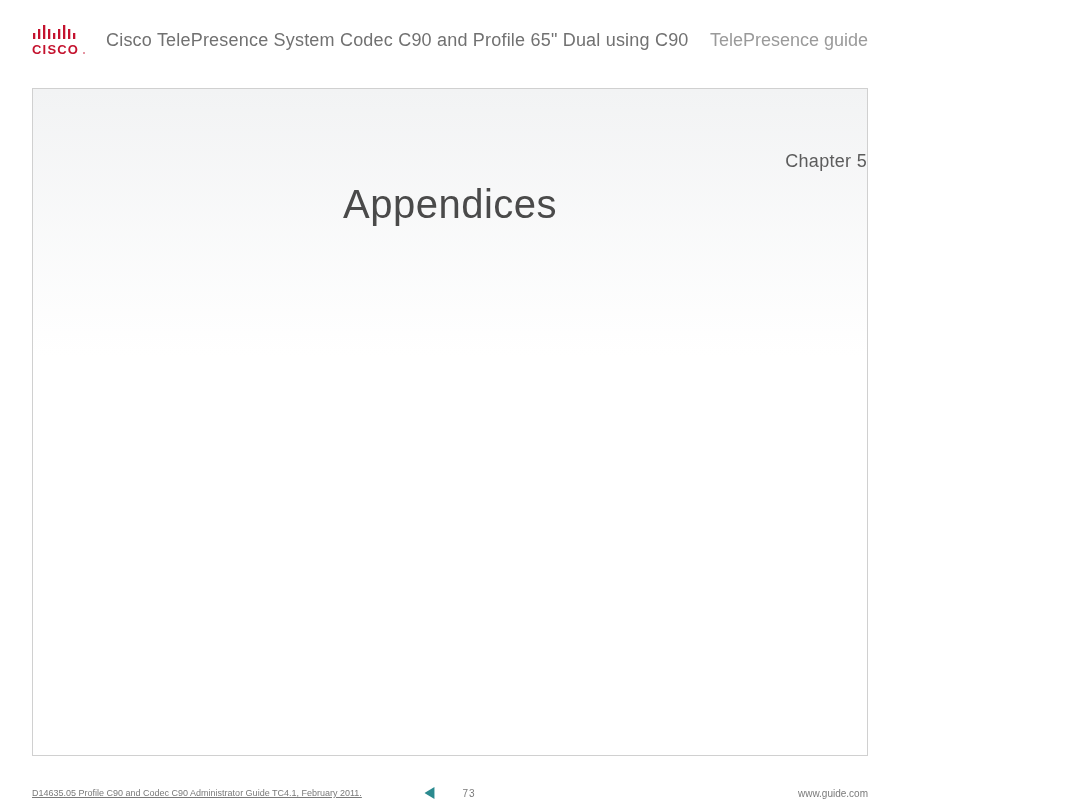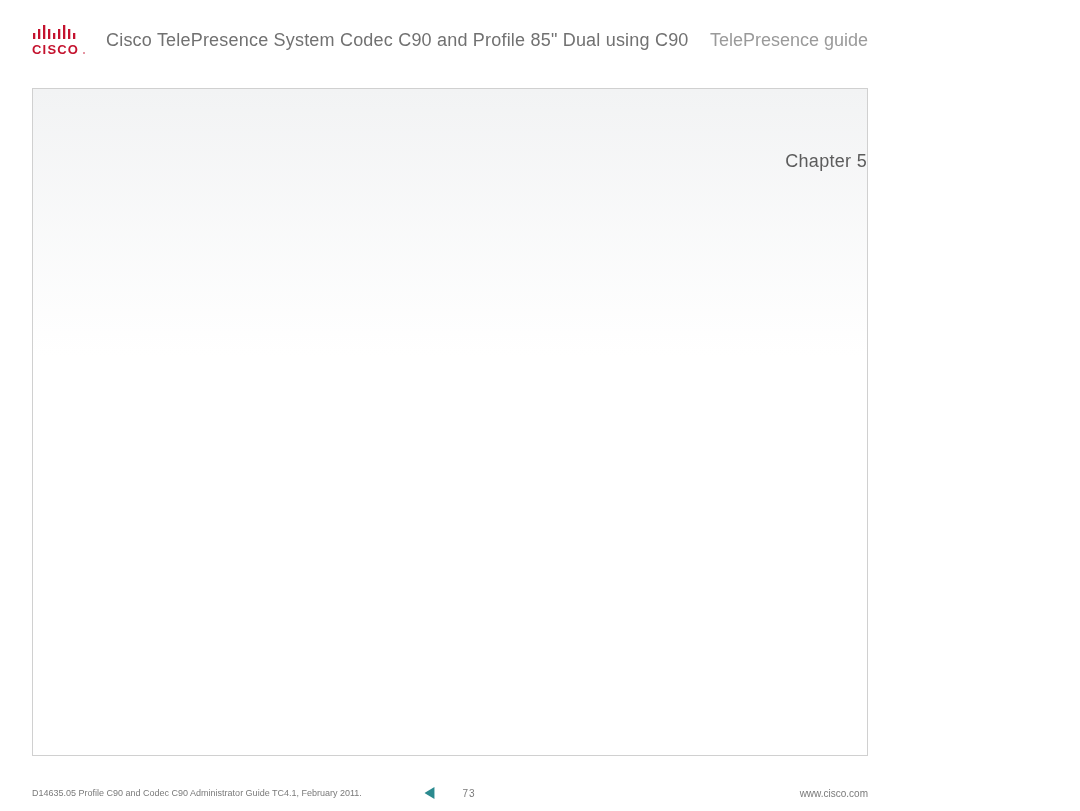--- a/index.html
+++ b/index.html
@@ -12,21 +12,21 @@
   .guide-label { flex: 0 0 auto; font-size: 18px; color: #9a9a9a; font-weight: 300; }
   .content-box {
     position: absolute;
     top: 88px; left: 32px; right: 32px; bottom: 55px;
     border: 1px solid #d0d0d0;
     background: linear-gradient(to bottom, #f2f3f4 0%, #ffffff 40%, #ffffff 100%);
   }
   .chapter-label { text-align: right; font-size: 18px; color: #5c5c5c; padding-top: 62px; letter-spacing: 0.3px; font-weight: 400; }
   .chapter-title { text-align: center; font-size: 40px; color: #4a4a4a; padding-top: 10px; font-weight: 300; letter-spacing: 0.5px; }
   .footer { position: absolute; left: 32px; right: 32px; bottom: 12px; display: flex; align-items: center; font-size: 9px; color: #7a7a7a; }
-  .footer-left { flex: 1 1 auto; line-height: 1.25; }
+  .footer-left { flex: 1 1 auto; line-height: 1.25; text-decoration: underline; }
   .footer-center { flex: 0 0 auto; display: flex; align-items: center; gap: 22px; position: absolute; left: 50%; transform: translateX(-50%); }
   .footer-right { flex: 0 0 auto; margin-left: auto; font-size: 10px; color: #7a7a7a; }
   .page-num { font-size: 10px; color: #7a7a7a; letter-spacing: 1px; }
   .prev-icon svg { display: block; }
 </style>
 </head>
 <body>
 
 <div class="page">
 
@@ -41,36 +41,37 @@
           <rect x="21" y="10" width="2.3" height="6"></rect>
           <rect x="26" y="6" width="2.3" height="10"></rect>
           <rect x="31" y="2" width="2.3" height="14"></rect>
           <rect x="36" y="6" width="2.3" height="10"></rect>
           <rect x="41" y="10" width="2.3" height="6"></rect>
         </g>
         <text x="0" y="31" font-family="Helvetica, Arial, sans-serif" font-size="13" font-weight="700" letter-spacing="1.2" fill="#c4122e">CISCO</text>
         <circle cx="52" cy="30" r="0.8" fill="#c4122e"></circle>
       </svg>
     </div>
-    <div class="doc-title">Cisco TelePresence System Codec C90 and Profile 85" Dual using C90</div>
+    <div class="doc-title">Cisco TelePresence System Codec C90 and Profile 65" Dual using C90</div>
     <div class="guide-label">TelePresence guide</div>
   </div>
 
   <div class="content-box">
     <div class="chapter-label">Chapter 5</div>
+    <div class="chapter-title">Appendices</div>
   </div>
 
   <div class="footer">
     <div class="footer-left">
       <div>D14635.05 Profile C90 and Codec C90 Administrator Guide TC4.1, February 2011.</div>
     </div>
     <div class="footer-center">
       <span class="prev-icon">
         <svg width="16" height="12" viewBox="0 0 16 12">
           <polygon points="0,6 10,0 10,12" fill="#2b8a8f"></polygon>
         </svg>
       </span>
       <span class="page-num">73</span>
     </div>
-    <div class="footer-right">www.cisco.com</div>
+    <div class="footer-right">www.guide.com</div>
   </div>
 
 </div>
 
 </body></html>

